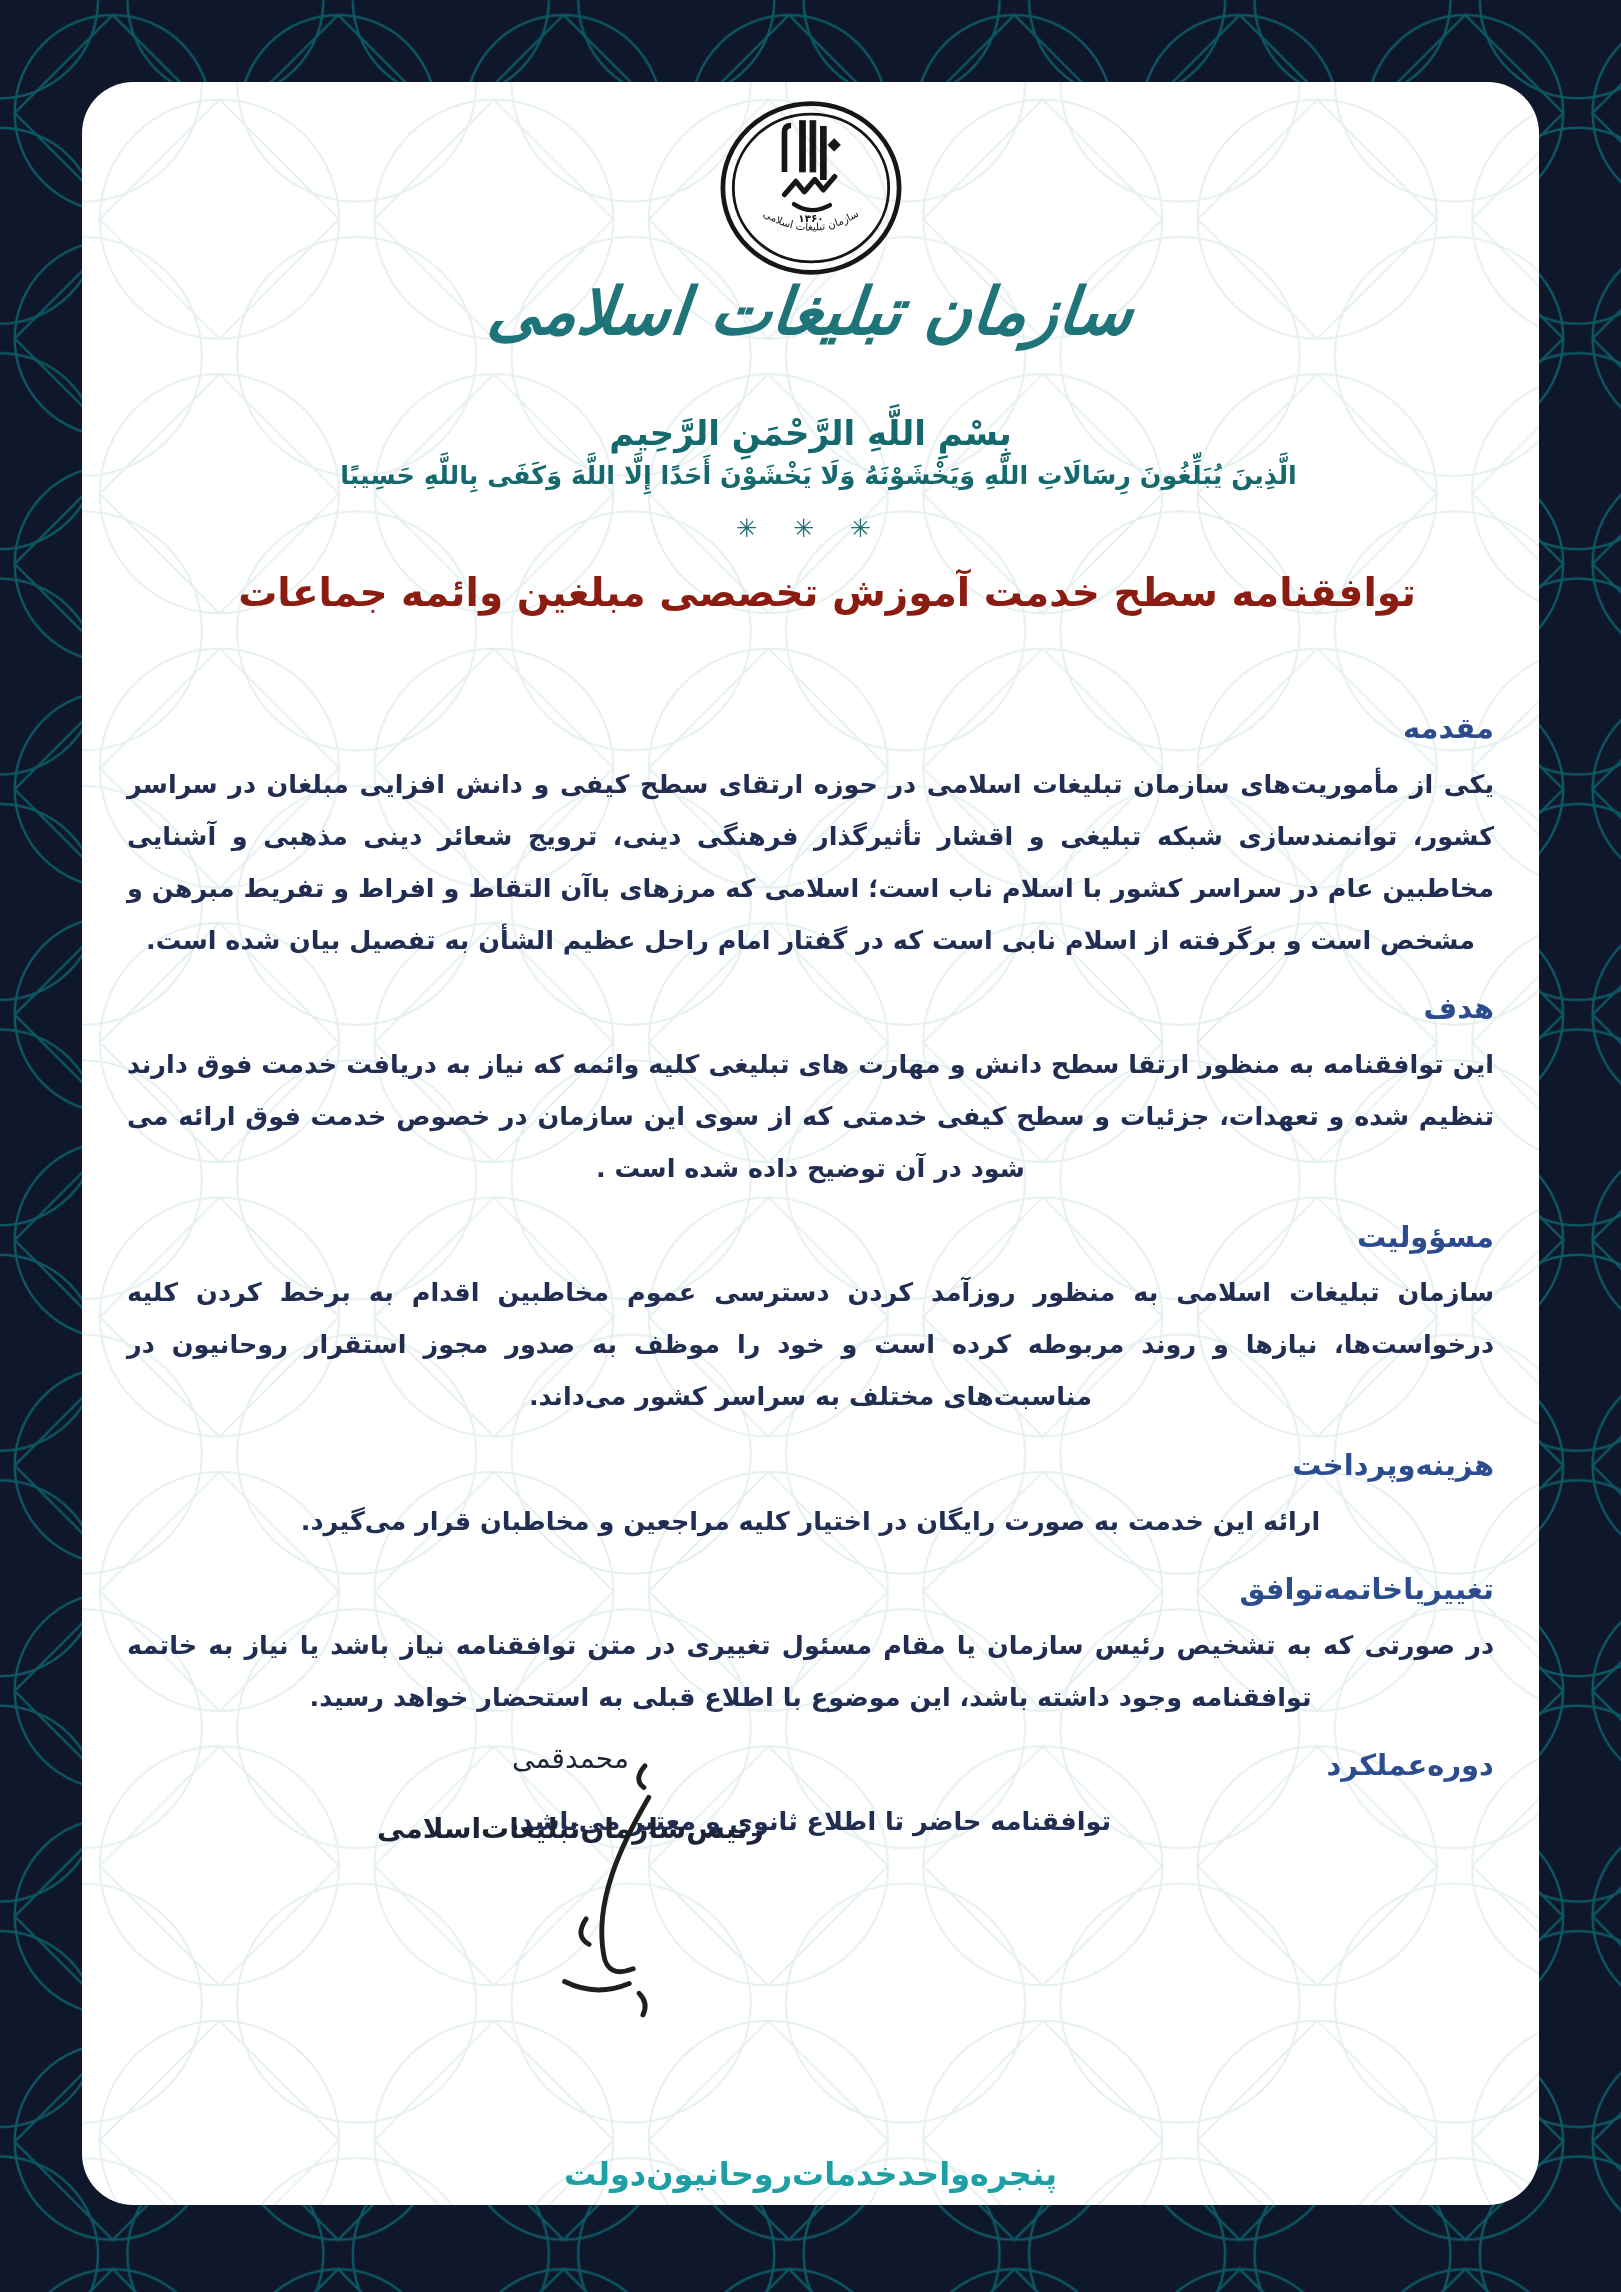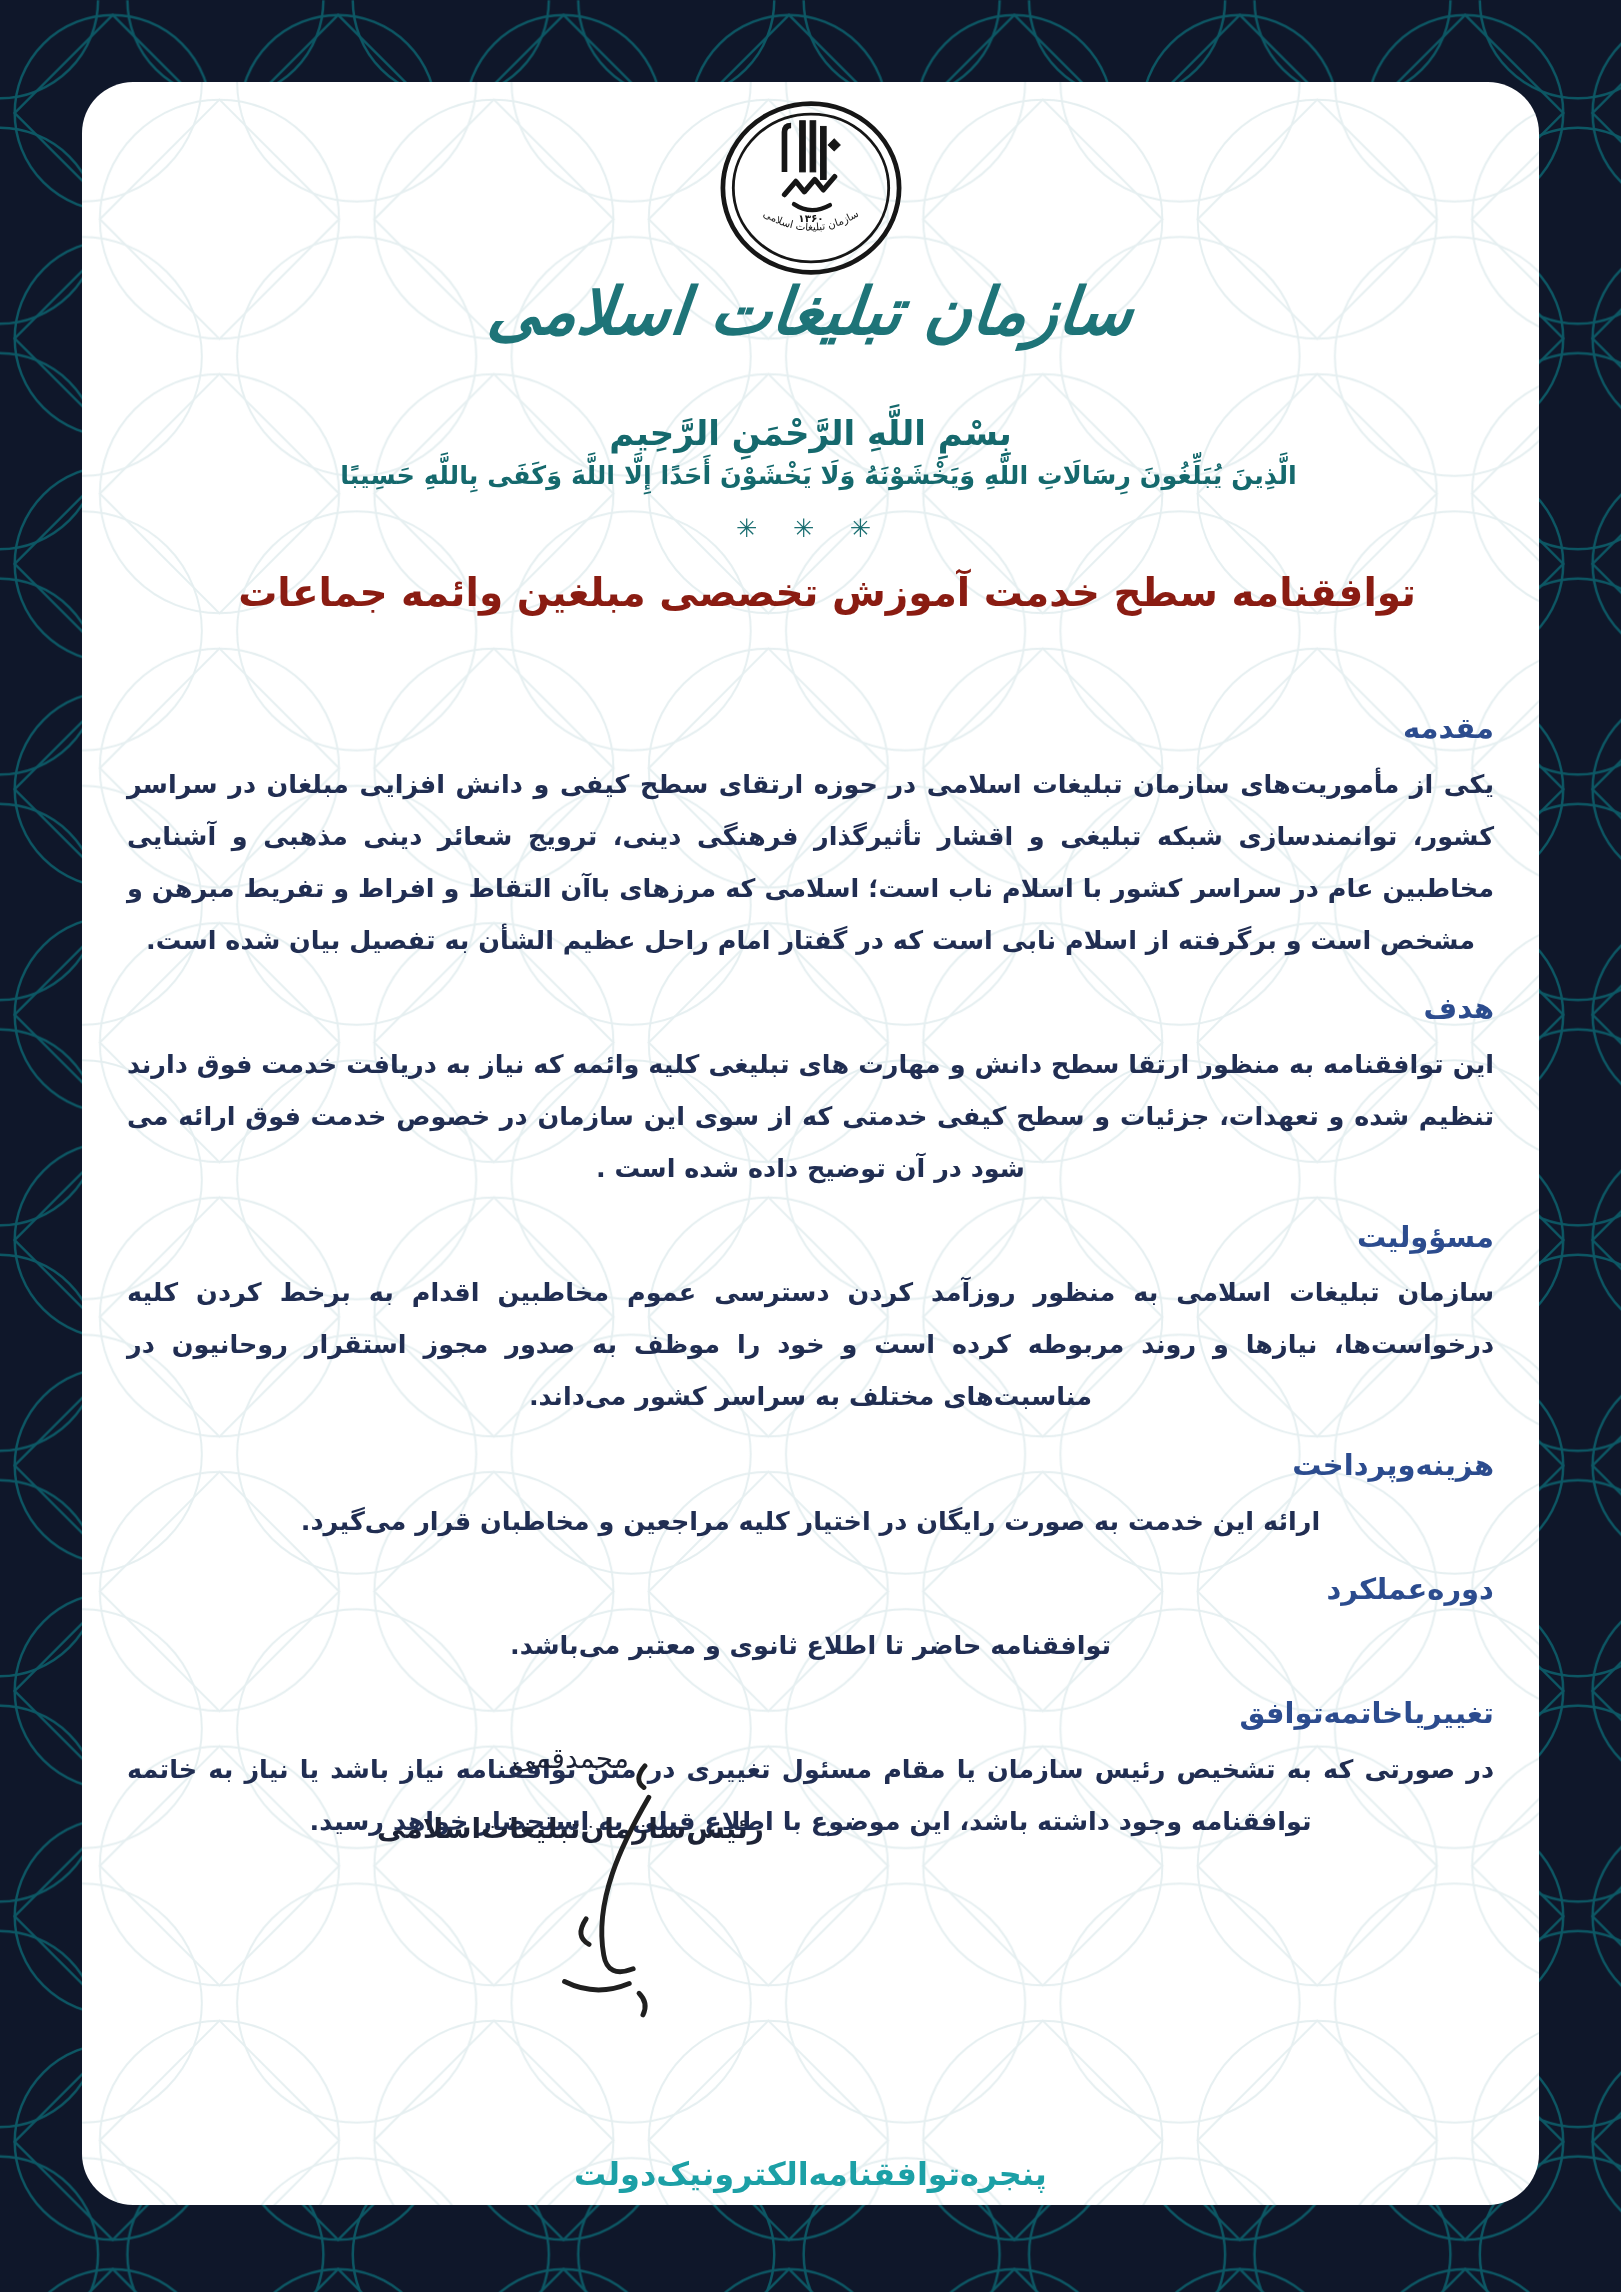--- a/index.html
+++ b/index.html
@@ -208,41 +208,41 @@
         </div>
         <div class="section">
           <h2>مسؤولیت</h2>
           <p>سازمان تبلیغات اسلامی به منظور روزآمد کردن دسترسی عموم مخاطبین اقدام به برخط کردن کلیه درخواست‌ها، نیازها و روند مربوطه کرده است و خود را موظف به صدور مجوز استقرار روحانیون در مناسبت‌های مختلف به سراسر کشور می‌داند.</p>
         </div>
         <div class="section">
           <h2>هزینه‌وپرداخت</h2>
           <p>ارائه این خدمت به صورت رایگان در اختیار کلیه مراجعین و مخاطبان قرار می‌گیرد.</p>
         </div>
         <div class="section">
+          <h2>تغییریاخاتمه‌توافق</h2>
+          <p>در صورتی که به تشخیص رئیس سازمان یا مقام مسئول تغییری در متن توافقنامه نیاز باشد یا نیاز به خاتمه توافقنامه وجود داشته باشد، این موضوع با اطلاع قبلی به استحضار خواهد رسید.</p>
+        </div>
+        <div class="section">
           <h2>دوره‌عملکرد</h2>
           <p>توافقنامه حاضر تا اطلاع ثانوی و معتبر می‌باشد.</p>
-        </div>
-        <div class="section">
-          <h2>تغییریاخاتمه‌توافق</h2>
-          <p>در صورتی که به تشخیص رئیس سازمان یا مقام مسئول تغییری در متن توافقنامه نیاز باشد یا نیاز به خاتمه توافقنامه وجود داشته باشد، این موضوع با اطلاع قبلی به استحضار خواهد رسید.</p>
         </div>
       </div>
 
       <div class="signature">
         <div class="name">محمدقمی</div>
         <div class="role">رئیس‌سازمان‌تبلیغات‌اسلامی</div>
       </div>
       <svg class="signature-scribble" viewBox="0 0 150 270" xmlns="http://www.w3.org/2000/svg">
         <g fill="none" stroke="#1f1f1f" stroke-width="5" stroke-linecap="round">
           <path d="M104 12 q-12 14 -1 22"></path>
           <path d="M108 44 C 80 92 52 150 62 205 q4 24 30 14"></path>
           <path d="M44 168 q-12 18 3 26"></path>
           <path d="M22 232 q32 16 66 2"></path>
           <path d="M98 244 q10 10 4 22"></path>
         </g>
       </svg>
 
-      <div class="footer-note">پنجره‌توافقنامه‌الکترونیک‌دولت</div>
+      <div class="footer-note">پنجره‌واحدخدمات‌روحانیون‌دولت</div>
 
     </div>
   </div>
 </div>
 
 
 </body></html>

